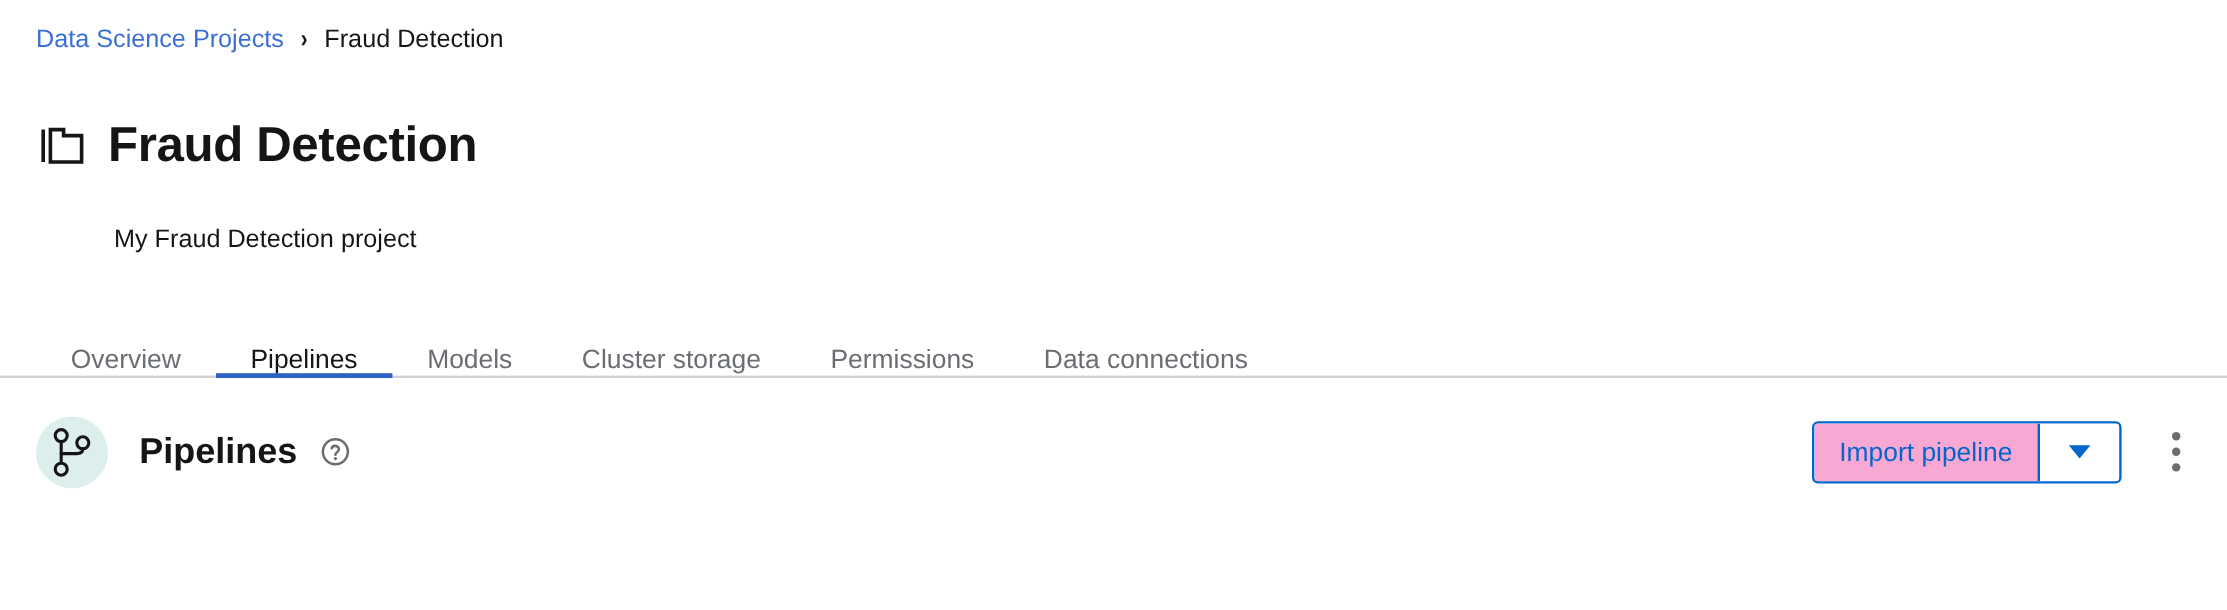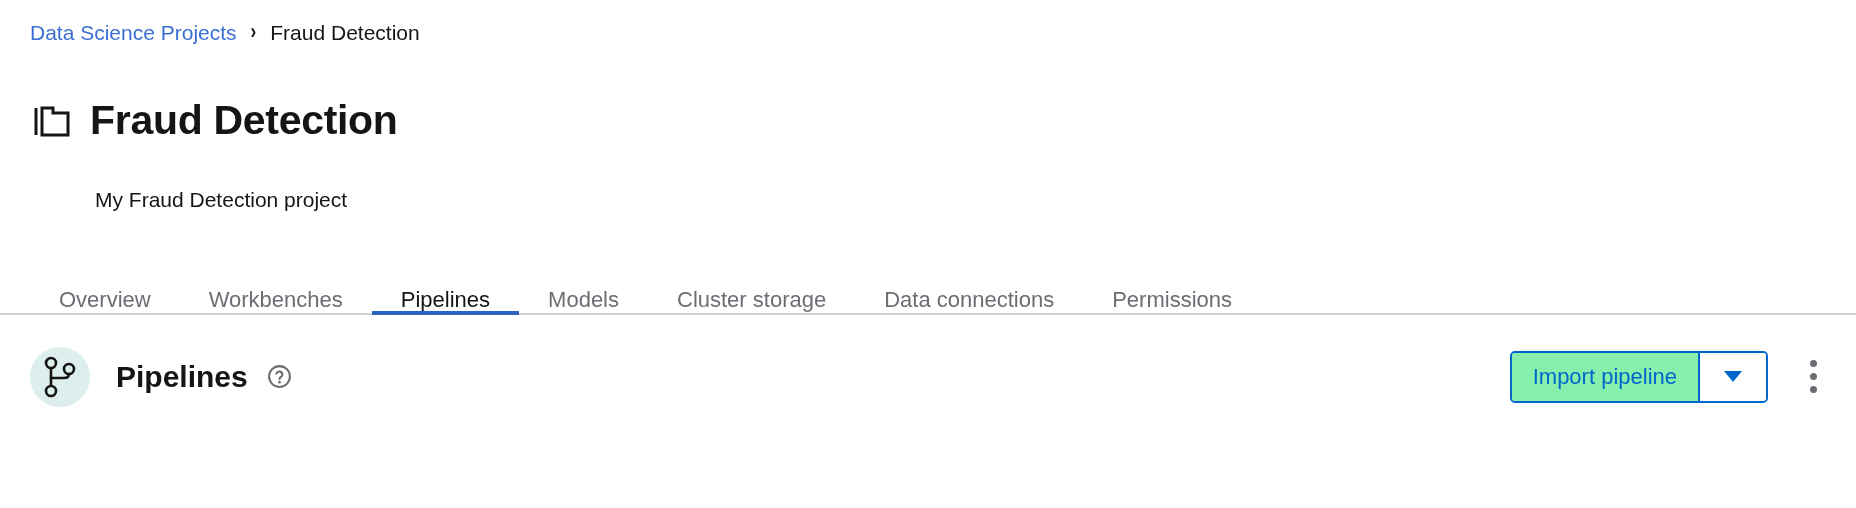--- a/index.html
+++ b/index.html
@@ -168,21 +168,21 @@
     border-radius: 5px;
     height: 48px;
     overflow: hidden;
   }
   .split-main {
     display: flex;
     align-items: center;
     padding: 0 21px;
     font-size: 22px;
     color: #0066cc;
-    background: #86efac;
+    background: #f9a8d4;
     border: none;
     border-right: 2px solid #0066cc;
     cursor: pointer;
     font-family: inherit;
     white-space: nowrap;
   }
   .split-toggle {
     display: flex;
     align-items: center;
     justify-content: center;
@@ -235,26 +235,25 @@
       <path d="M3 4 L3 31" stroke="#151515" stroke-width="3" fill="none"></path>
       <path d="M9 31 L9 4 L20 4 L20 9 L35 9 L35 31 Z" stroke="#151515" stroke-width="3" fill="none" stroke-linejoin="miter"></path>
     </svg>
     <h1 class="page-title">Fraud Detection</h1>
   </div>
 
   <div class="page-description">My Fraud Detection project</div>
 
   <div class="tabs">
     <button class="tab">Overview</button>
-    <button class="tab">Workbenches</button>
     <button class="tab active">Pipelines</button>
     <button class="tab">Models</button>
     <button class="tab">Cluster storage</button>
+    <button class="tab">Permissions</button>
     <button class="tab">Data connections</button>
-    <button class="tab">Permissions</button>
   </div>
 
   <div class="section">
 
     <div class="section-left">
       <div class="pipeline-avatar">
         <svg width="38" height="42" viewBox="0 0 38 42">
           <circle cx="10" cy="7" r="5" fill="none" stroke="#151515" stroke-width="2.6"></circle>
           <circle cx="10" cy="35" r="5" fill="none" stroke="#151515" stroke-width="2.6"></circle>
           <circle cx="28" cy="13" r="5" fill="none" stroke="#151515" stroke-width="2.6"></circle>

